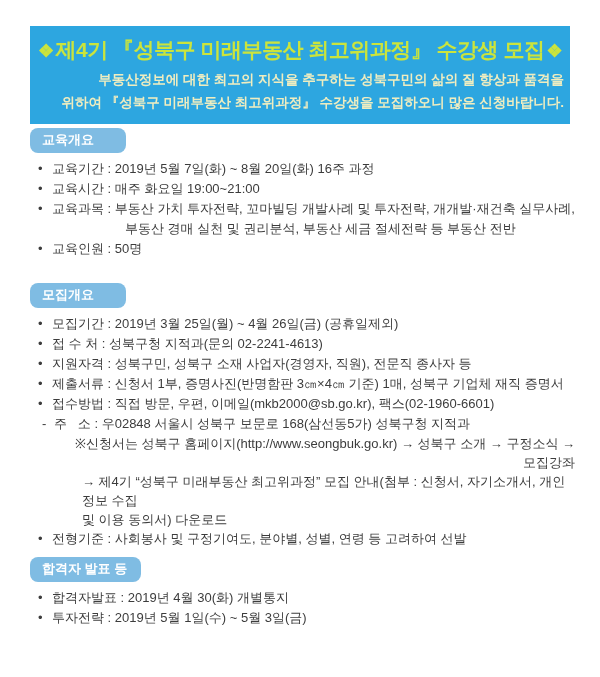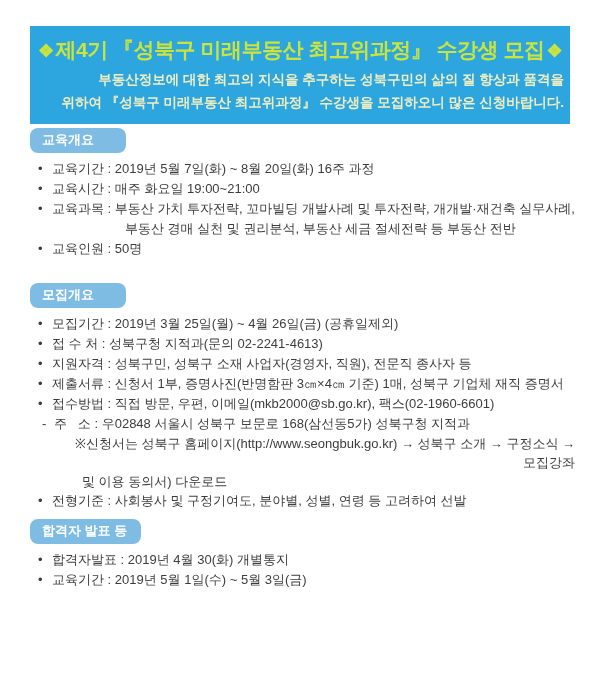--- a/index.html
+++ b/index.html
@@ -108,25 +108,26 @@
 <div class="section s2">
   <div class="badge">모집개요</div>
   <div class="rows">
     <div class="r"><span class="b">•</span><span class="t">모집기간 : 2019년 3월 25일(월) ~ 4월 26일(금) (공휴일제외)</span></div>
     <div class="r"><span class="b">•</span><span class="t">접 수 처 : 성북구청 지적과(문의 02-2241-4613)</span></div>
     <div class="r"><span class="b">•</span><span class="t">지원자격 : 성북구민, 성북구 소재 사업자(경영자, 직원), 전문직 종사자 등</span></div>
     <div class="r"><span class="b">•</span><span class="t">제출서류 : 신청서 1부, 증명사진(반명함판 3㎝×4㎝ 기준) 1매, 성북구 기업체 재직 증명서</span></div>
     <div class="r"><span class="b">•</span><span class="t">접수방법 : 직접 방문, 우편, 이메일(mkb2000@sb.go.kr), 팩스(02-1960-6601)</span></div>
     <div class="r d"><span class="b">-</span><span class="t">주   소 : 우02848 서울시 성북구 보문로 168(삼선동5가) 성북구청 지적과</span></div>
     <div class="r st"><span class="b">※</span><span class="t">신청서는 성북구 홈페이지(http://www.seongbuk.go.kr) → 성북구 소개 → 구정소식 → 모집강좌</span></div>
+    <div class="r sc"><span class="t">→ 제4기 “성북구 미래부동산 최고위과정” 모집 안내(첨부 : 신청서, 자기소개서, 개인정보 수집</span></div>
     <div class="r sc"><span class="t">및 이용 동의서) 다운로드</span></div>
     <div class="r"><span class="b">•</span><span class="t">전형기준 : 사회봉사 및 구정기여도, 분야별, 성별, 연령 등 고려하여 선발</span></div>
   </div>
 </div>
 
 <div class="section s3">
   <div class="badge">합격자 발표 등</div>
   <div class="rows">
     <div class="r"><span class="b">•</span><span class="t">합격자발표 : 2019년 4월 30(화) 개별통지</span></div>
-    <div class="r"><span class="b">•</span><span class="t">교육기간 : 2019년 5월 1일(수) ~ 5월 3일(금)</span></div>
+    <div class="r"><span class="b">•</span><span class="t">투자전략 : 2019년 5월 1일(수) ~ 5월 3일(금)</span></div>
 
   </div>
 </div>
 
 </body></html>

